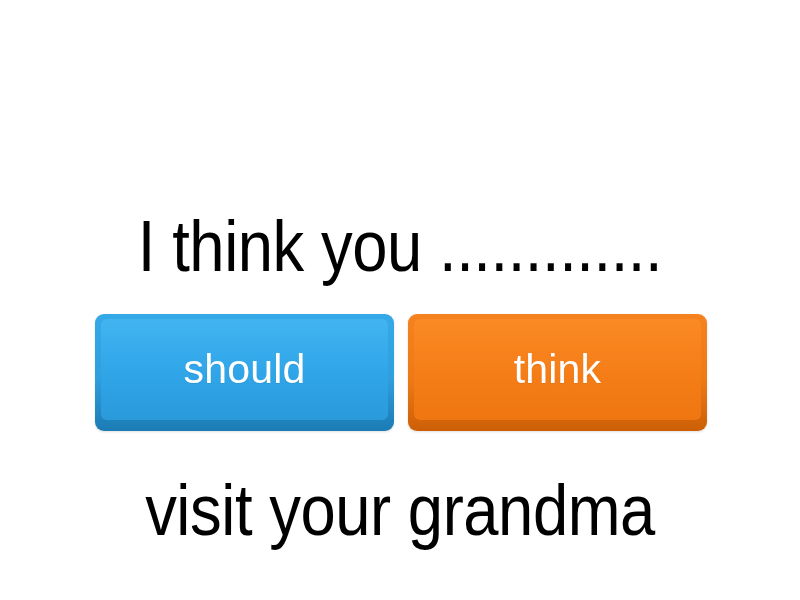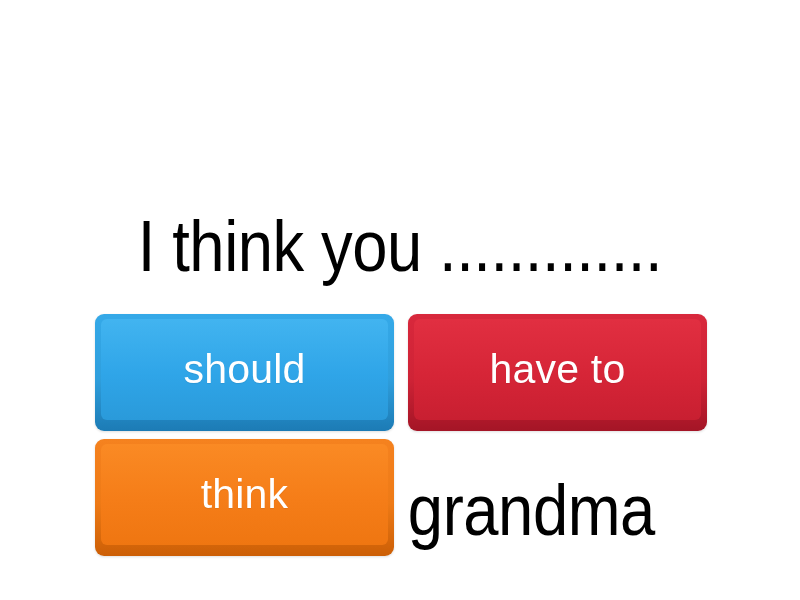--- a/index.html
+++ b/index.html
@@ -149,25 +149,20 @@
   </div>
 
   <div id="answers">
 
     <button class="answer blue">
       <span class="bevel"></span>
       <span class="face"></span>
       <span class="label">should</span>
     </button>
 
-    <button class="answer red">
-      <span class="bevel"></span>
-      <span class="face"></span>
-      <span class="label">have to</span>
-    </button>
 
     <button class="answer orange">
       <span class="bevel"></span>
       <span class="face"></span>
       <span class="label">think</span>
     </button>
 
 
   </div>
 </div>

